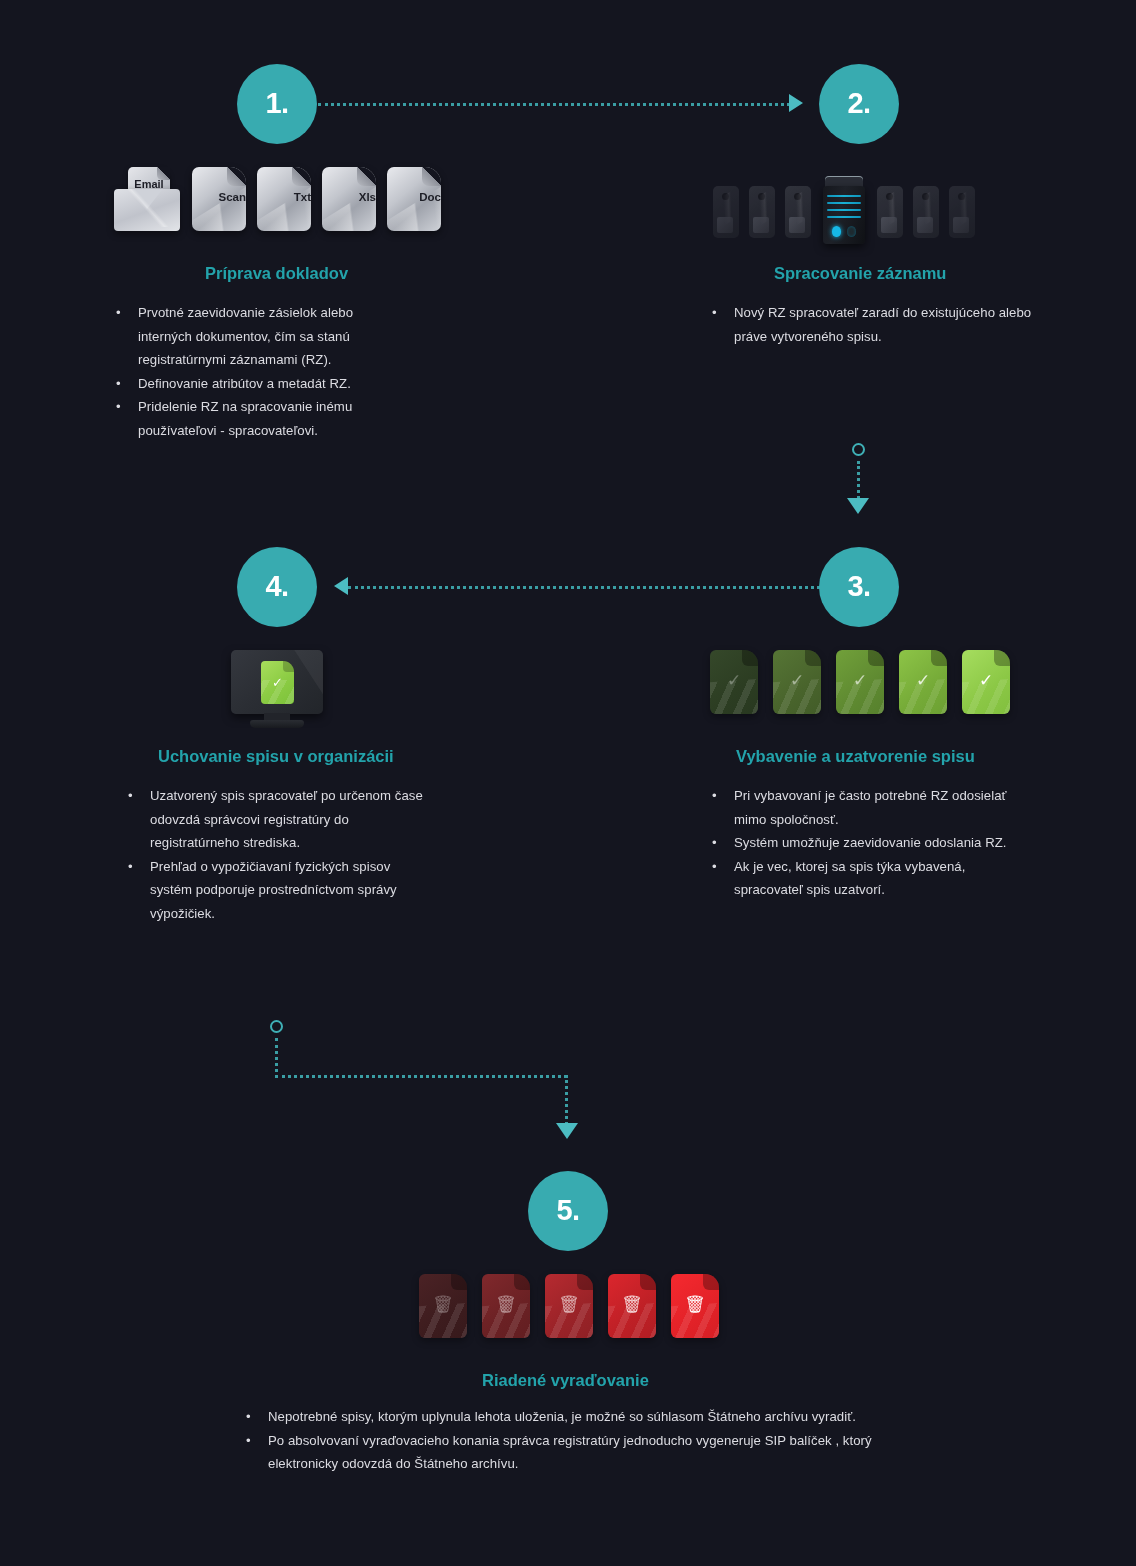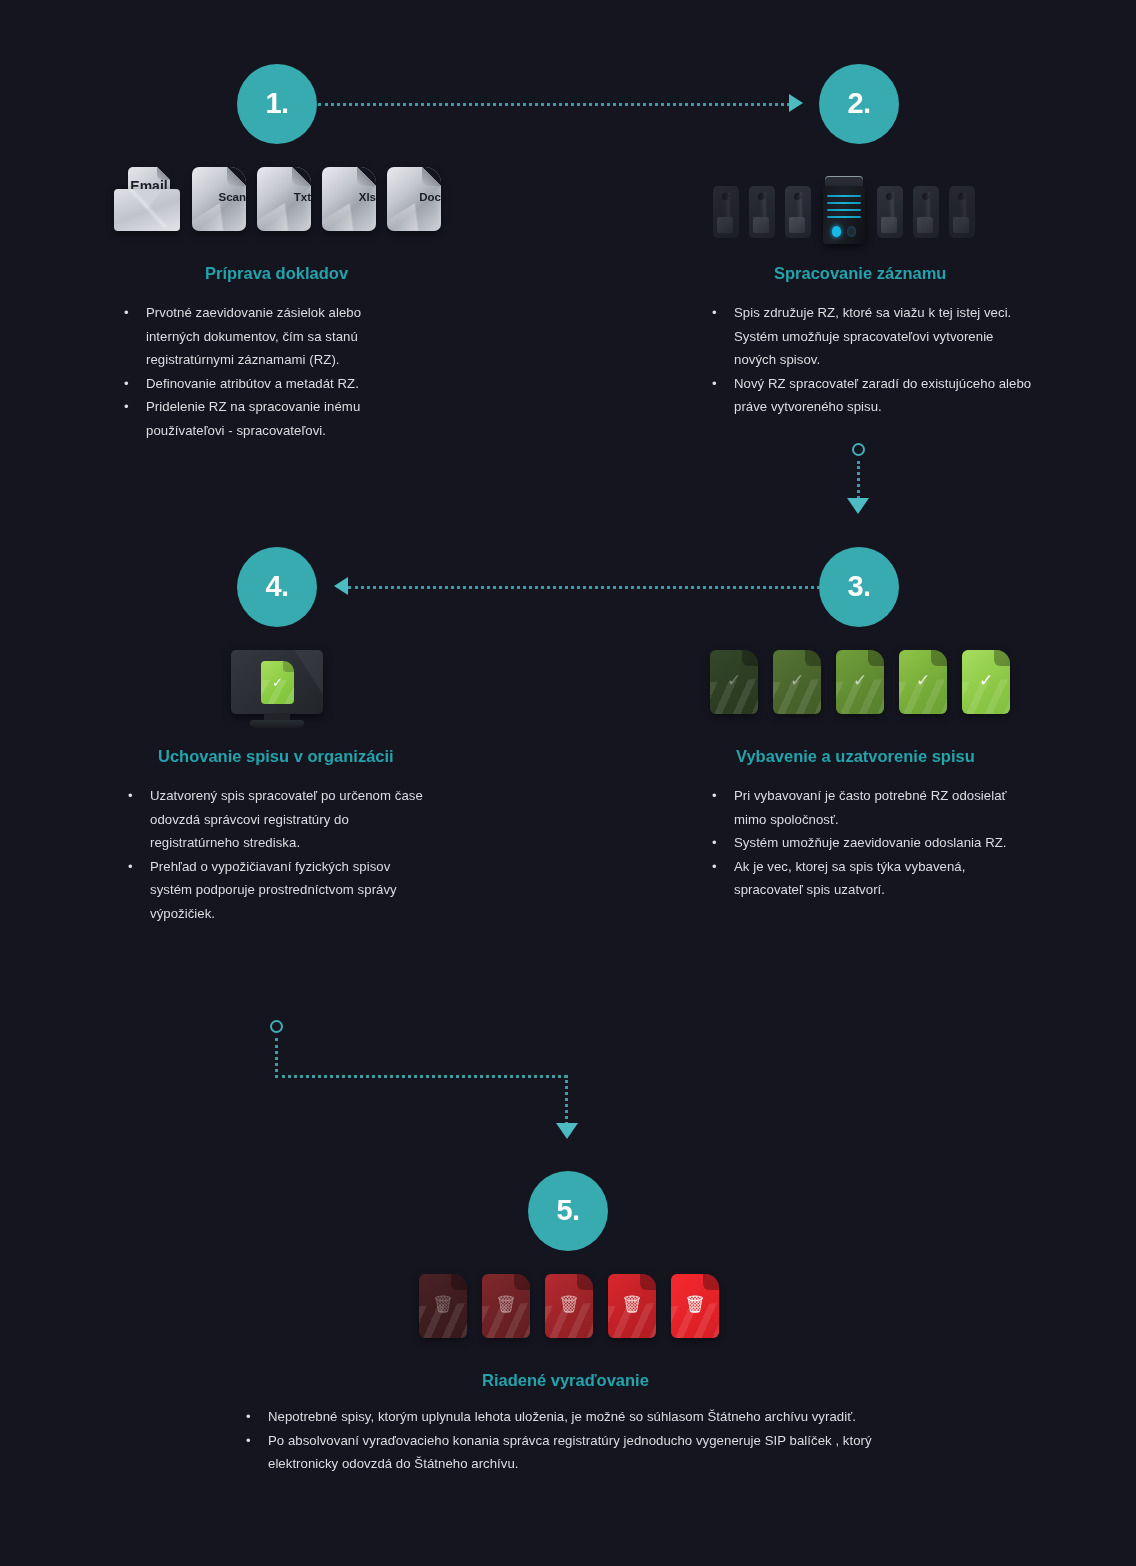--- a/index.html
+++ b/index.html
@@ -148,21 +148,21 @@
     box-shadow: 0 2px 5px rgba(0,0,0,0.4);
   }
   .env .flapdoc .efold {
     position: absolute; top: 0; right: 0;
     width: 13px; height: 13px;
     background: linear-gradient(225deg, #14151f 0%, #14151f 48%, #8d9099 49%, #b9bcc3 100%);
     border-bottom-left-radius: 5px;
   }
   .env .flapdoc .elbl {
     position: absolute; left: 0; right: 0; top: 11px;
-    text-align: center; font-size: 14px; font-weight: bold; color: #1d1e26;
+    text-align: center; font-size: 11px; font-weight: bold; color: #1d1e26;
   }
   .env .body {
     position: absolute; left: 0; bottom: 0;
     width: 66px; height: 42px;
     border-radius: 4px;
     background: linear-gradient(160deg, #dfe1e6 0%, #c0c3cb 52%, #e3e5e9 100%);
     box-shadow: 0 3px 7px rgba(0,0,0,0.45);
     overflow: hidden;
   }
   .env .body::before {
@@ -370,21 +370,21 @@
     </div>
     <div class="doc-silver">
       <div class="fold"></div>
       <div class="shine"></div>
       <div class="lbl">Doc</div>
     </div>
   </div>
 
   <div class="step-title" style="left:205px; top:264px;">Príprava dokladov</div>
 
-  <ul class="bullets" style="left:124px; top:301px; width:262px;">
+  <ul class="bullets" style="left:116px; top:301px; width:262px;">
     <li>Prvotné zaevidovanie zásielok alebo interných dokumentov, čím sa stanú registratúrnymi záznamami (RZ).</li>
     <li>Definovanie atribútov a metadát RZ.</li>
     <li>Pridelenie RZ na spracovanie inému používateľovi - spracovateľovi.</li>
   </ul>
 
   <div class="badge" style="left:819px; top:64px;">
     <span>2.</span>
   </div>
 
   <div class="icon-row" style="left:713px; top:168px; height:70px;">
@@ -427,21 +427,20 @@
     <div class="rack fade1">
       <div class="dot"></div>
       <div class="gl"></div>
       <div class="panel"></div>
     </div>
   </div>
 
   <div class="step-title" style="left:774px; top:264px;">Spracovanie záznamu</div>
 
   <ul class="bullets" style="left:712px; top:301px; width:320px;">
-    <li>Spis združuje RZ, ktoré sa viažu k tej istej veci. Systém umožňuje spracovateľovi vytvorenie nových spisov.</li>
     <li>Nový RZ spracovateľ zaradí do existujúceho alebo práve vytvoreného spisu.</li>
   </ul>
 
   <div class="conn">
     <div class="endcircle" style="left:852px; top:443px;"></div>
     <div class="vdots" style="left:857px; top:461px; height:38px;"></div>
     <div class="arrow-d" style="left:847px; top:498px;"></div>
   </div>
 
   <div class="conn">

